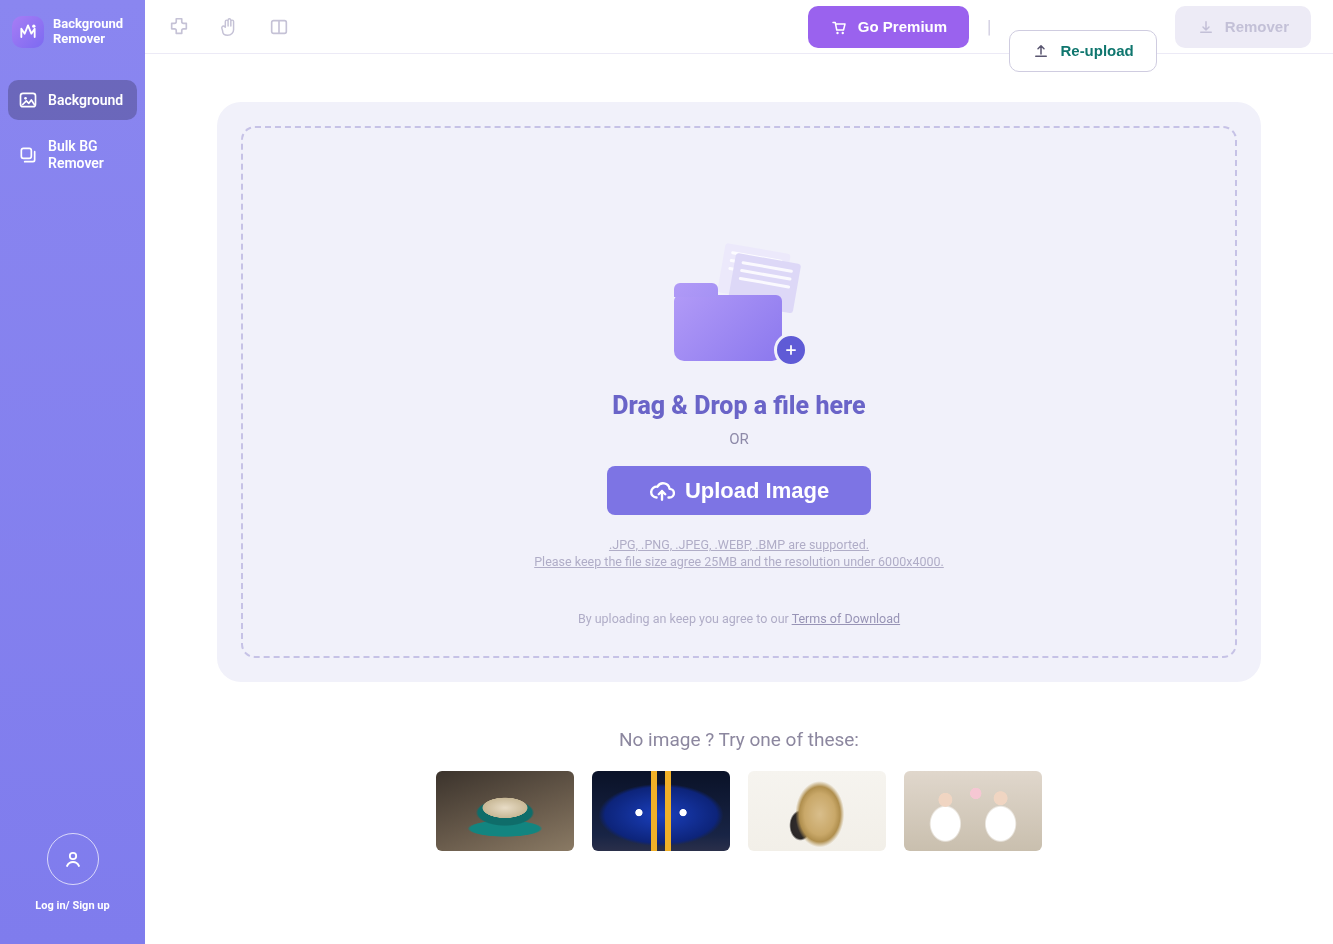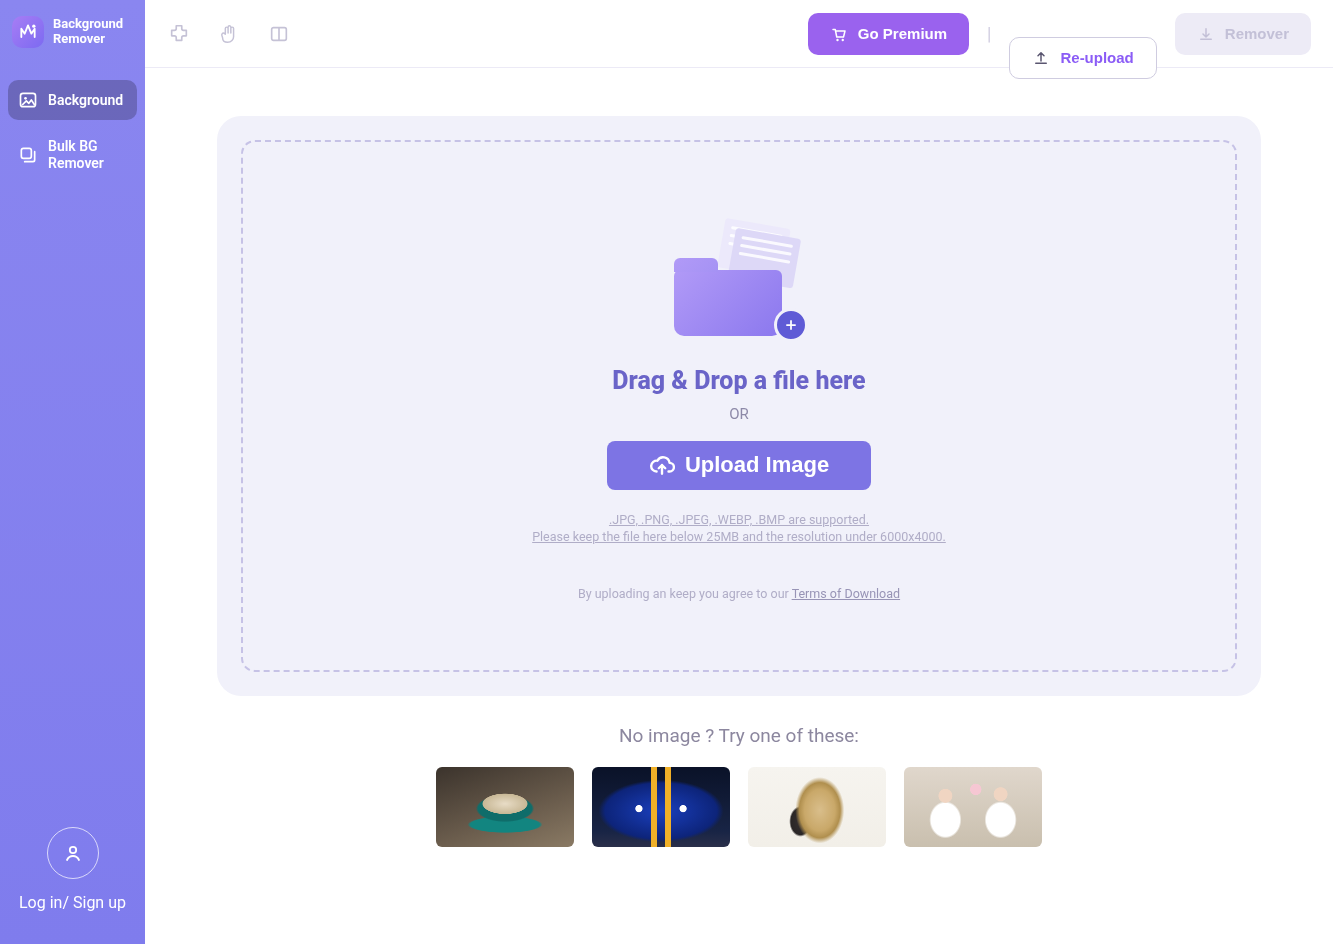--- a/index.html
+++ b/index.html
@@ -58,32 +58,32 @@
     padding-bottom: 20px;
   }
   .avatar-circle {
     width: 52px; height: 52px;
     border: 1.5px solid rgba(255,255,255,0.7);
     border-radius: 50%;
     display: flex; align-items: center; justify-content: center;
     cursor: pointer;
   }
   .avatar-circle svg { width: 24px; height: 24px; stroke: #fff; }
-  .login-text { font-size: 16px; font-weight: 400; cursor: pointer; }
+  .login-text { font-size: 11px; font-weight: 700; cursor: pointer; }
 
   
   .main {
     flex: 1;
     display: flex;
     flex-direction: column;
     overflow-y: auto;
   }
 
   .topbar {
-    height: 68px;
+    height: 54px;
     border-bottom: 1px solid #eceaf6;
     display: flex; align-items: center;
     padding: 0 22px;
     gap: 16px;
   }
   .tool-icons { display: flex; gap: 26px; }
   .tool-icon {
     width: 24px; height: 24px;
     display: flex; align-items: center; justify-content: center;
     cursor: pointer; color: #c5c2d6;
@@ -94,42 +94,42 @@
   .btn {
     display: inline-flex; align-items: center; gap: 10px;
     height: 42px; padding: 0 22px;
     border-radius: 10px;
     font-size: 15px; font-weight: 700;
     cursor: pointer; border: none;
     white-space: nowrap;
   }
   .btn svg { width: 18px; height: 18px; }
   .btn-premium { background: #9a62ee; color: #fff; }
-  .btn-outline { background: #fff; color: #8b5cf6; border: 1.5px solid #cfcce0; margin-top: 48px; }
+  .btn-outline { background: #fff; color: #0f766e; border: 1.5px solid #cfcce0; margin-top: 48px; }
   .btn-disabled { background: #edebf6; color: #c3c0d7; cursor: default; }
   .divider { color: #d0cde1; font-size: 18px; }
 
   
   .content {
     flex: 1;
     display: flex; flex-direction: column; align-items: center;
     padding: 48px 40px 40px;
   }
 
   .upload-card {
     width: 1044px;
     background: #f1f1fa;
     border-radius: 24px;
     padding: 24px;
   }
   .drop-zone {
     border: 2px dashed #c6c2e6;
     border-radius: 14px;
     min-height: 532px;
-    display: flex; flex-direction: column; align-items: center; justify-content: center;
+    display: flex; flex-direction: column; align-items: center; justify-content: flex-end;
     padding: 40px 30px 30px;
     text-align: center;
   }
 
   .folder-graphic {
     width: 130px; height: 120px;
     position: relative;
     margin-bottom: 24px;
   }
   .folder-back {
@@ -183,21 +183,21 @@
   }
   .btn-upload svg { width: 26px; height: 26px; }
 
   .hint { color: #b0adc7; font-size: 12.5px; margin-top: 22px; text-decoration: underline; }
   .hint + .hint { margin-top: 2px; }
 
   .tos { color: #b0adc7; font-size: 12.5px; margin-top: 42px; }
   .tos a { color: #9894b6; text-decoration: underline; }
 
   .samples {
-    margin-top: 28px;
+    margin-top: 46px;
     text-align: center;
   }
   .samples-title { color: #8c879f; font-size: 19px; margin-bottom: 20px; }
   .samples-row { display: flex; gap: 18px; justify-content: center; }
   .sample {
     width: 138px; height: 80px; border-radius: 6px;
     cursor: pointer; overflow: hidden;
     position: relative;
   }
 
@@ -359,21 +359,21 @@
 
         <button class="btn btn-upload">
           <svg viewBox="0 0 24 24" fill="none">
             <path d="M7 18a5 5 0 1 1 .8-9.94A6 6 0 0 1 19 10a4 4 0 0 1 0 8h-1" stroke="#fff" stroke-width="2.2" stroke-linecap="round" stroke-linejoin="round"></path>
             <path d="M12 20v-8m0 0l-3 3m3-3l3 3" stroke="#fff" stroke-width="2.2" stroke-linecap="round" stroke-linejoin="round"></path>
           </svg>
           <span>Upload Image</span>
         </button>
 
         <div class="hint">.JPG, .PNG, .JPEG, .WEBP, .BMP are supported.</div>
-        <div class="hint">Please keep the file here below 25MB and the resolution under 6000x4000.</div>
+        <div class="hint">Please keep the file size agree 25MB and the resolution under 6000x4000.</div>
 
         <div class="tos">
           <span>By uploading an keep you agree to our </span><a href="#">Terms of Download</a>
         </div>
       </div>
     </div>
 
     <div class="samples">
       <div class="samples-title">No image ? Try one of these:</div>
       <div class="samples-row">

